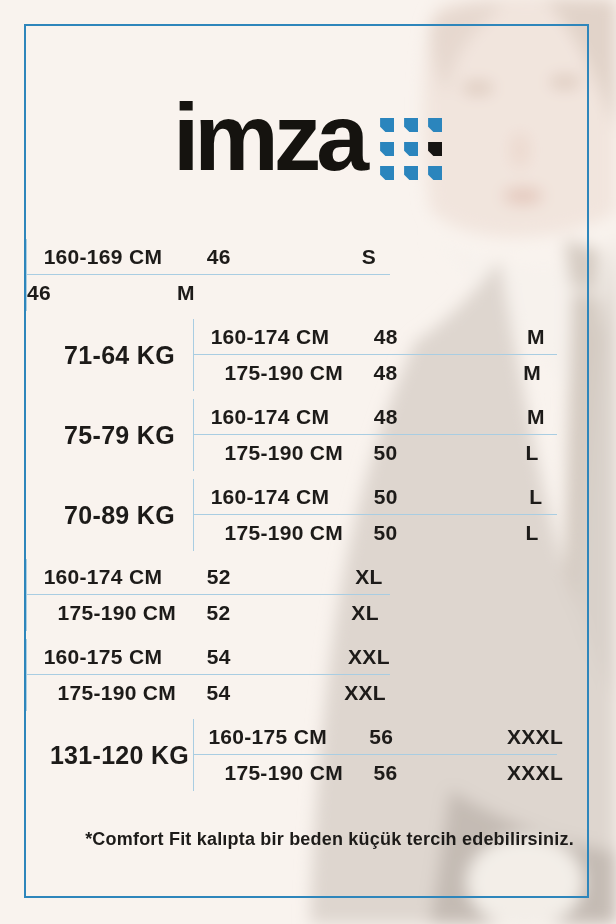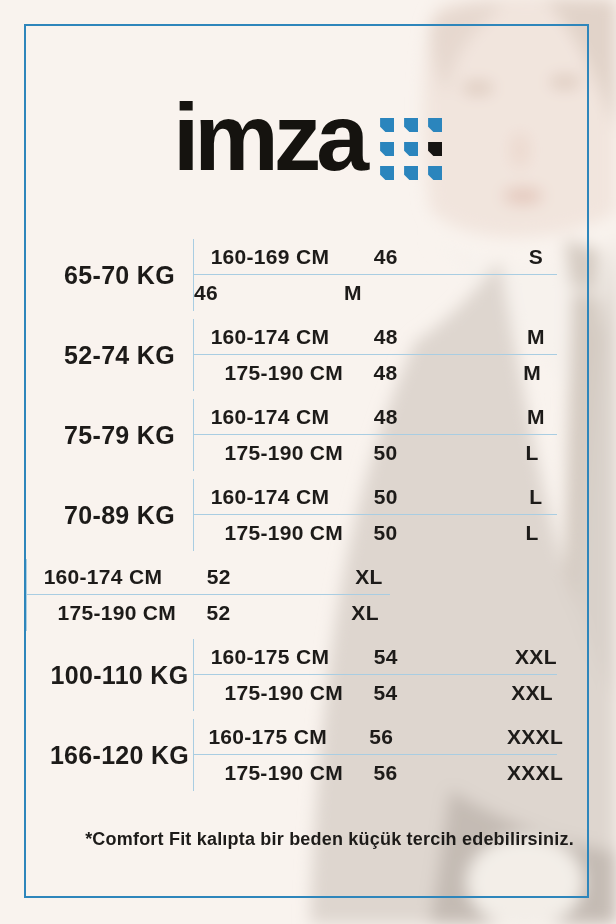--- a/index.html
+++ b/index.html
@@ -107,36 +107,35 @@
       <span class="dot" style="background: rgb(22, 20, 18);"></span>
       <span class="dot" style="background: rgb(43, 133, 189);"></span>
       <span class="dot" style="background: rgb(43, 133, 189);"></span>
       <span class="dot" style="background: rgb(43, 133, 189);"></span>
     </div>
   </div>
 
   <div class="size-table">
 
     <div class="group">
-      <div class="weight-cell">65-70 KG</div>
       <div class="rows">
         <div class="sub-row first">
           <div class="col-height">160-169 CM</div>
           <div class="col-size">46</div>
           <div class="col-fit">S</div>
         </div>
         <div class="sub-row">
           <div class="col-size">46</div>
           <div class="col-fit">M</div>
         </div>
       </div>
     </div>
 
     <div class="group">
-      <div class="weight-cell">52-74 KG</div>
+      <div class="weight-cell">71-64 KG</div>
       <div class="rows">
         <div class="sub-row first">
           <div class="col-height">160-174 CM</div>
           <div class="col-size">48</div>
           <div class="col-fit">M</div>
         </div>
         <div class="sub-row">
           <div class="col-height">175-190 CM</div>
           <div class="col-size">48</div>
           <div class="col-fit">M</div>
@@ -185,37 +184,36 @@
         </div>
         <div class="sub-row">
           <div class="col-height">175-190 CM</div>
           <div class="col-size">52</div>
           <div class="col-fit">XL</div>
         </div>
       </div>
     </div>
 
     <div class="group">
-      <div class="weight-cell">100-110 KG</div>
       <div class="rows">
         <div class="sub-row first">
           <div class="col-height">160-175 CM</div>
           <div class="col-size">54</div>
           <div class="col-fit">XXL</div>
         </div>
         <div class="sub-row">
           <div class="col-height">175-190 CM</div>
           <div class="col-size">54</div>
           <div class="col-fit">XXL</div>
         </div>
       </div>
     </div>
 
     <div class="group">
-      <div class="weight-cell">166-120 KG</div>
+      <div class="weight-cell">131-120 KG</div>
       <div class="rows">
         <div class="sub-row first">
           <div class="col-height">160-175 CM</div>
           <div class="col-size">56</div>
           <div class="col-fit">XXXL</div>
         </div>
         <div class="sub-row">
           <div class="col-height">175-190 CM</div>
           <div class="col-size">56</div>
           <div class="col-fit">XXXL</div>

